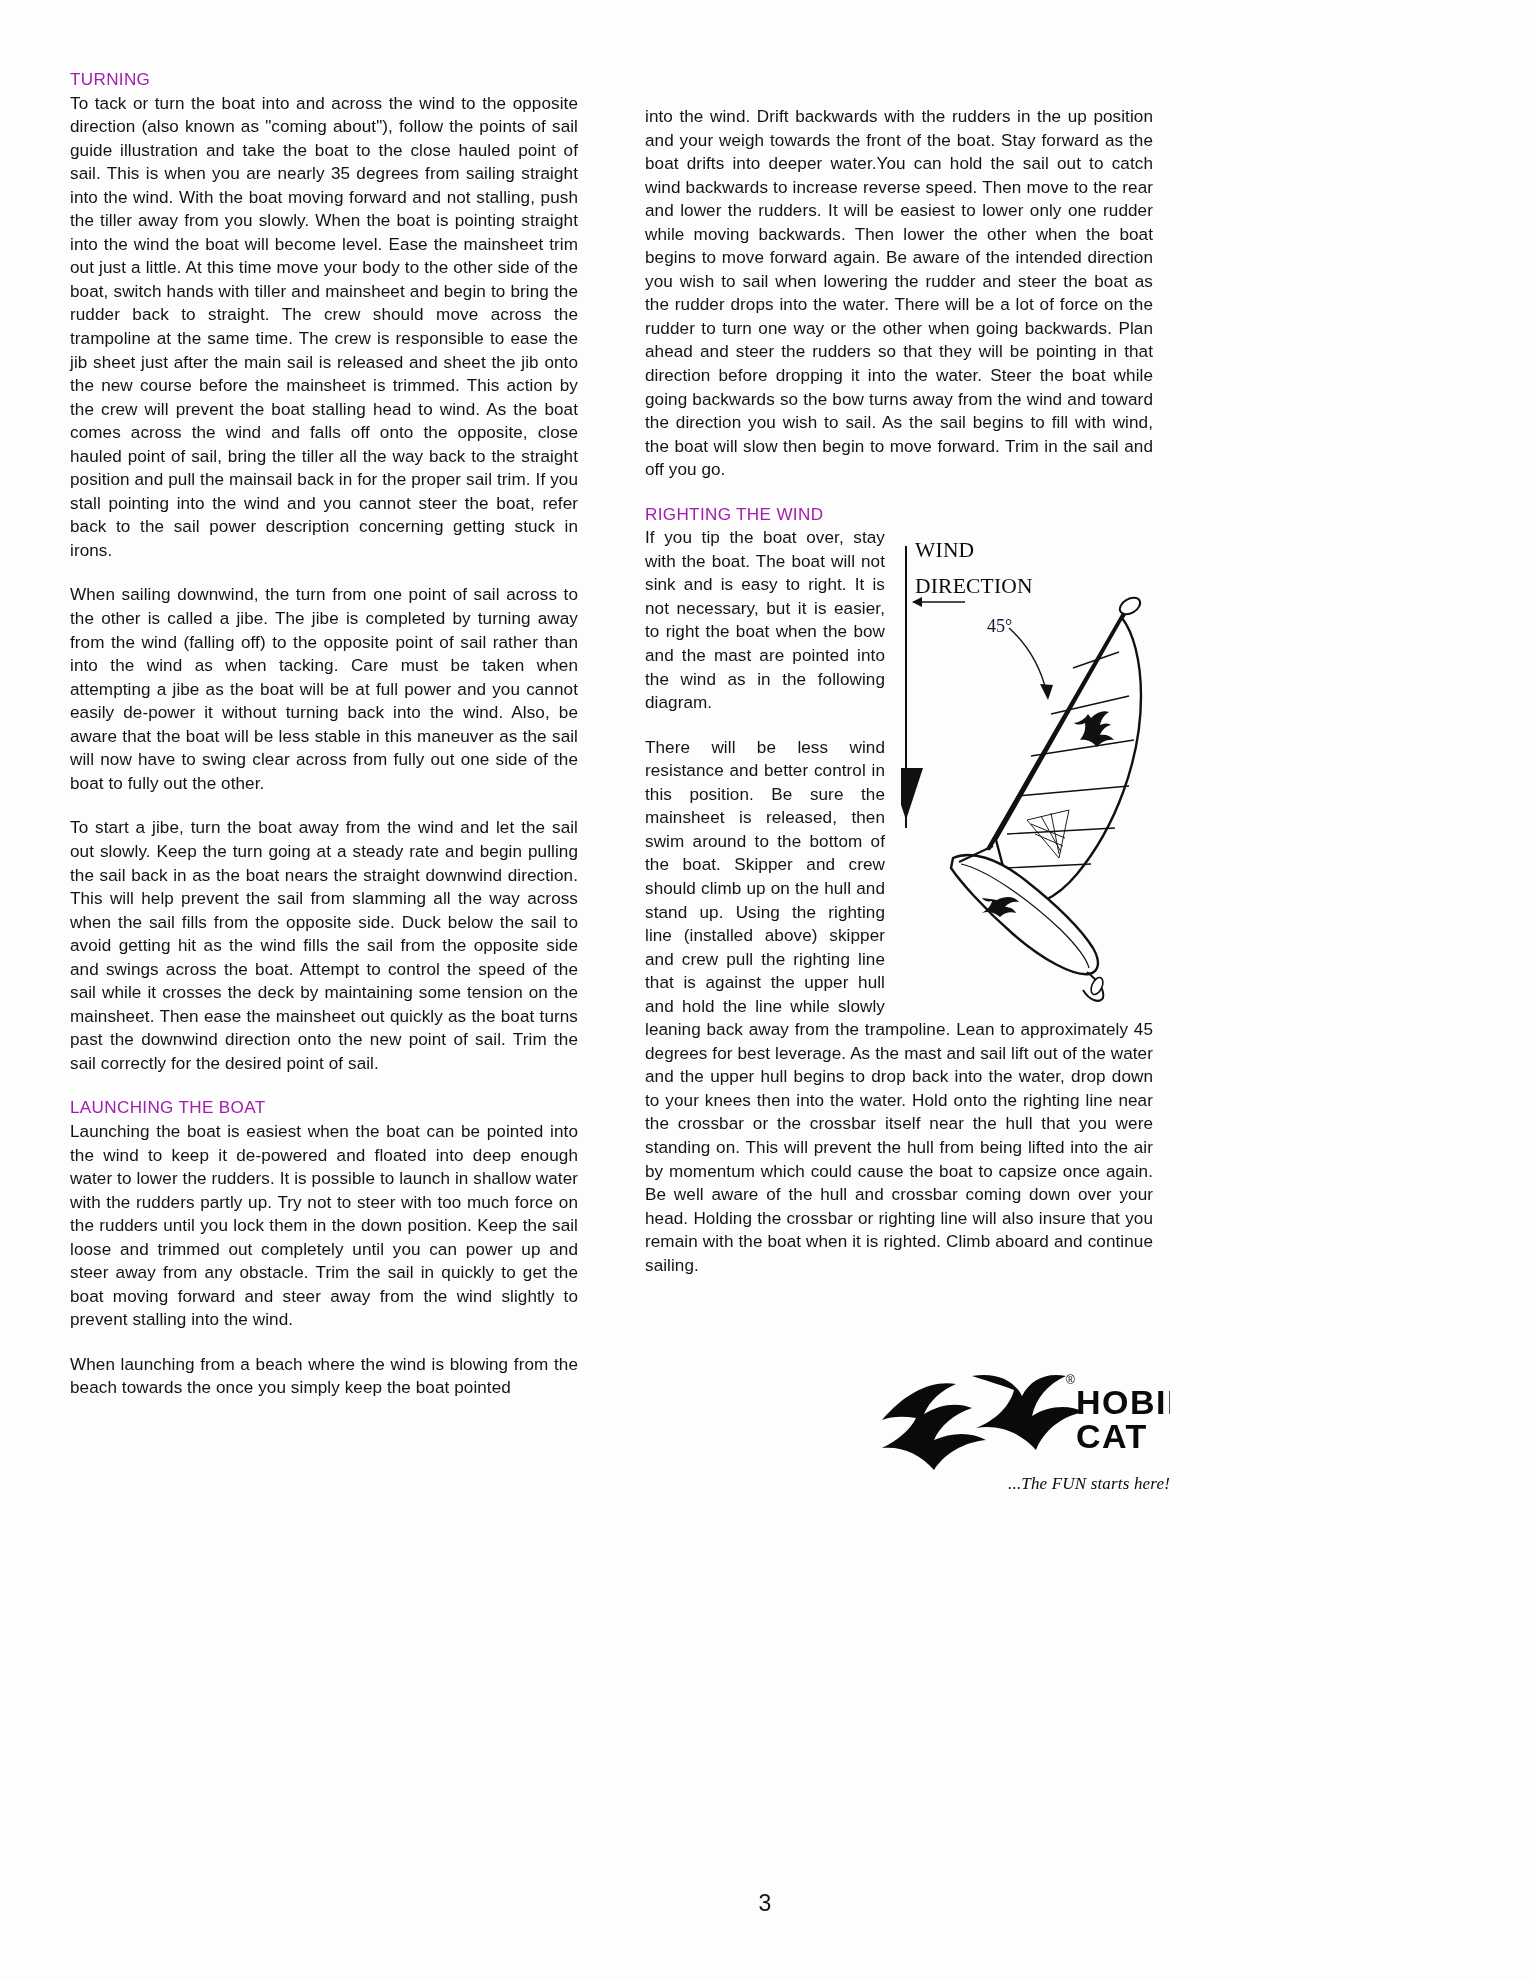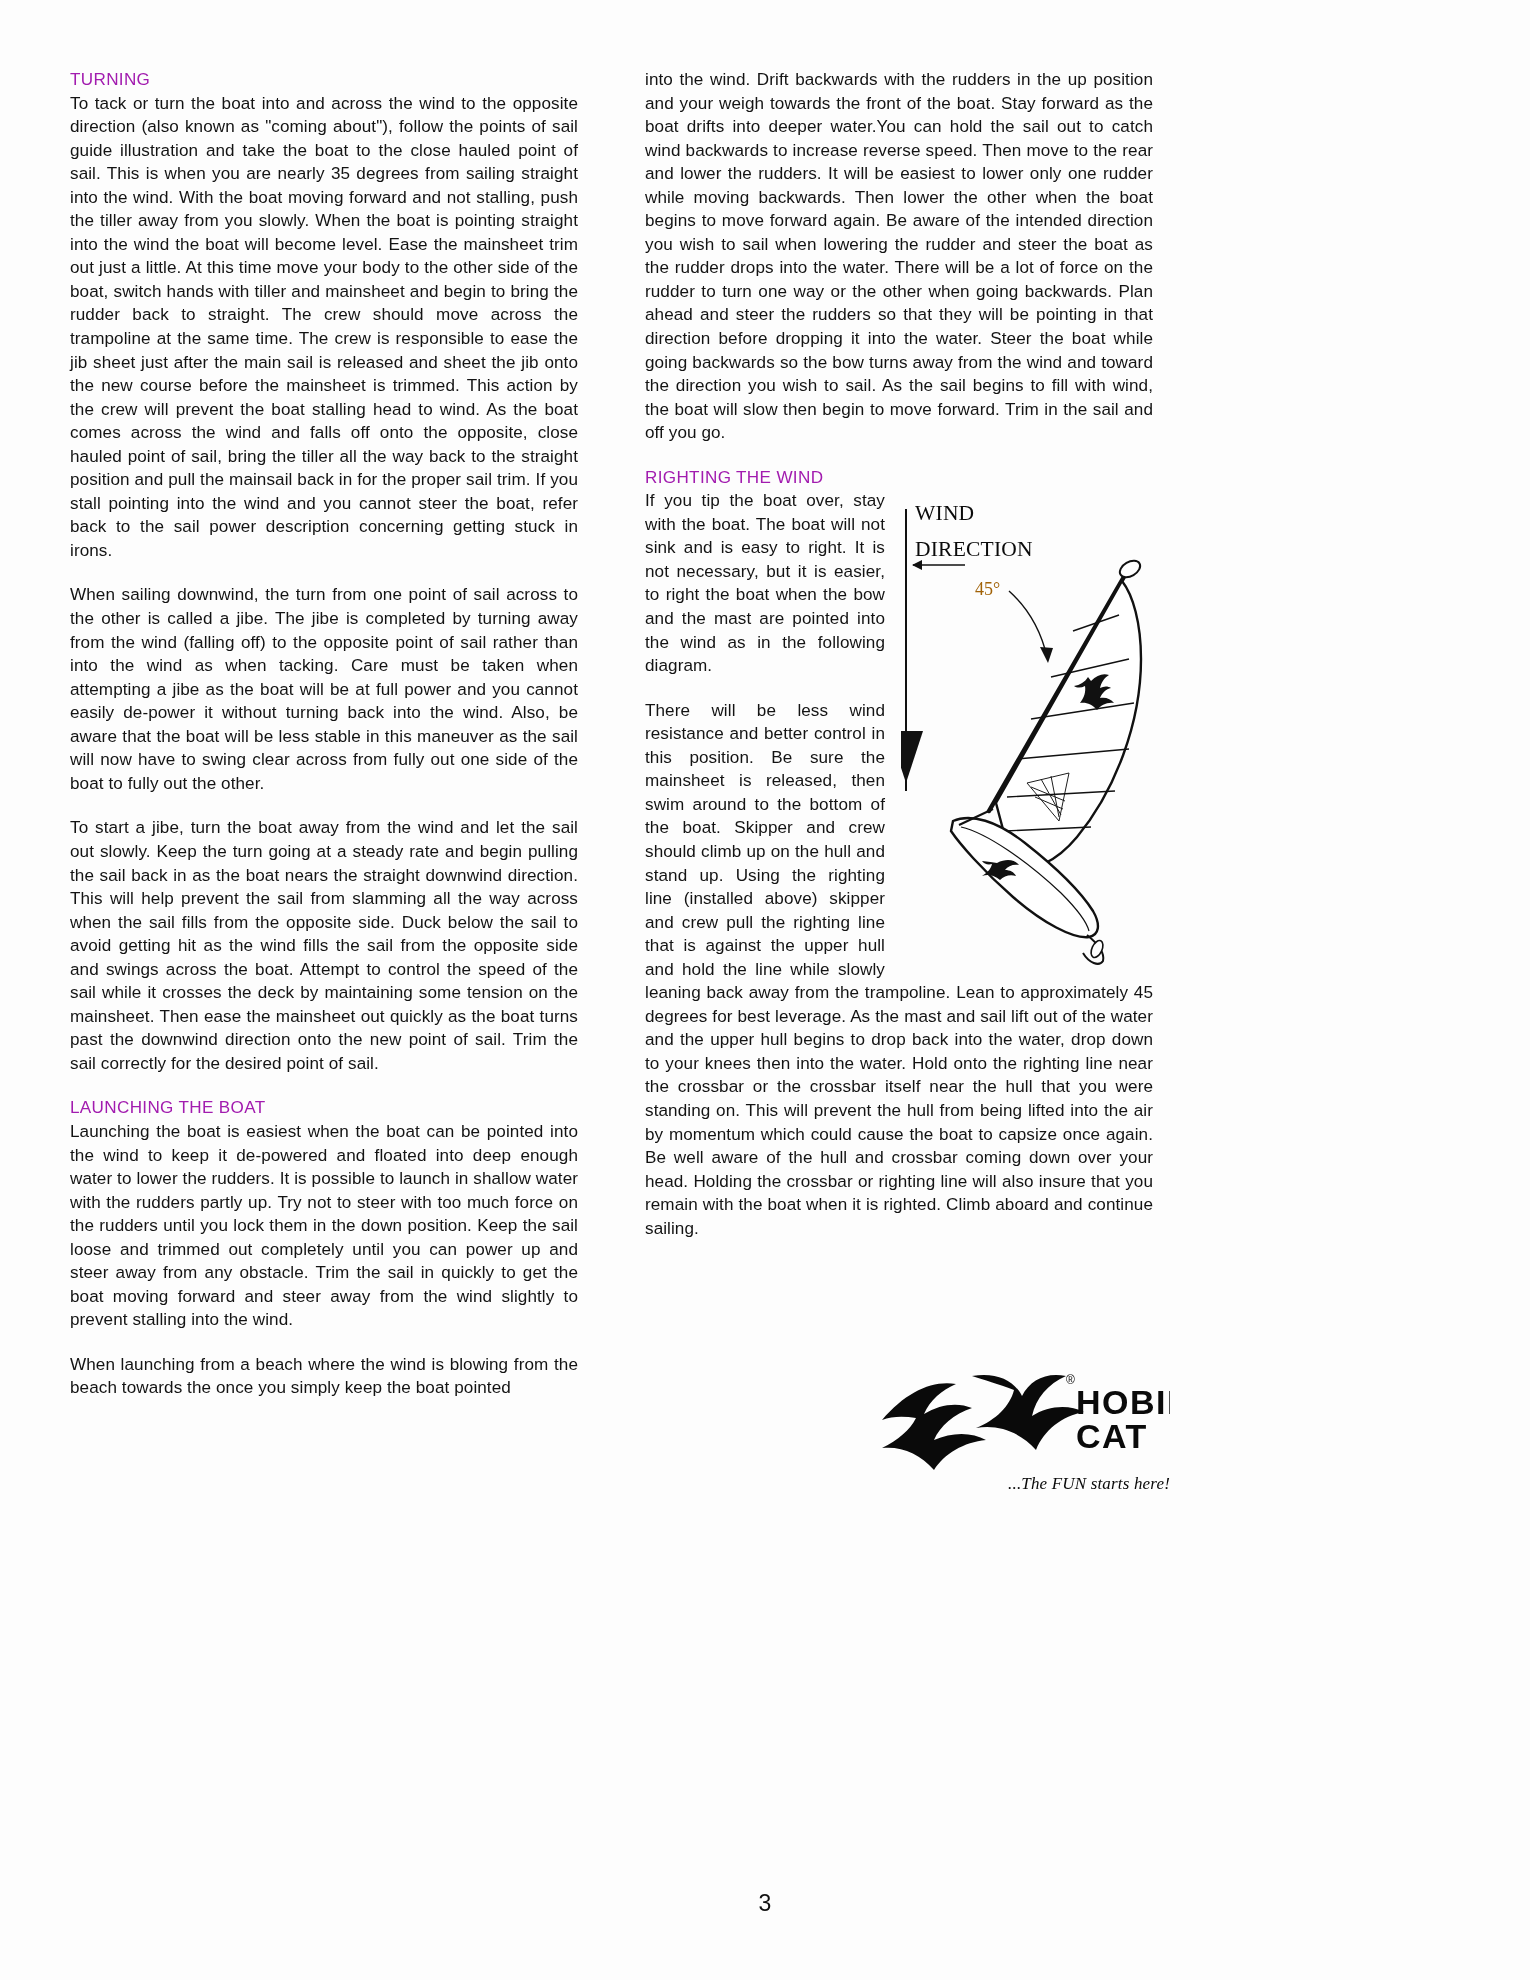--- a/index.html
+++ b/index.html
@@ -24,21 +24,21 @@
     top: 68px;
     width: 1390px;
     height: 1800px;
   }
   .col {
     position: absolute;
     top: 0;
     width: 508px;
   }
   .col-left  { left: 0px; }
-  .col-right { left: 575px; }
+  .col-right { left: 575px; margin-top: 37px; }
 
   p.body-text {
     margin: 0 0 21px 0;
     font-size: 17.1px;
     line-height: 23.55px;
     text-align: justify;
     text-justify: inter-word;
     letter-spacing: 0.005em;
     color: #131313;
     -webkit-hyphens: none;
@@ -81,25 +81,25 @@
     top: 4px;
     font-family: "Liberation Serif", serif;
     font-size: 21.5px;
     line-height: 36px;
     letter-spacing: 0.01em;
     color: #0b0b0b;
     white-space: pre-line;
   }
   .angle-label {
     position: absolute;
-    left: 74px;
+    left: 86px;
     top: 88px;
     font-family: "Liberation Serif", serif;
     font-size: 18px;
-    color: #a16207;
+    color: #0f172a;
   }
 
   
   .logo-block {
     position: absolute;
     left: 880px;
     top: 1358px;
     width: 290px;
     height: 150px;
   }

